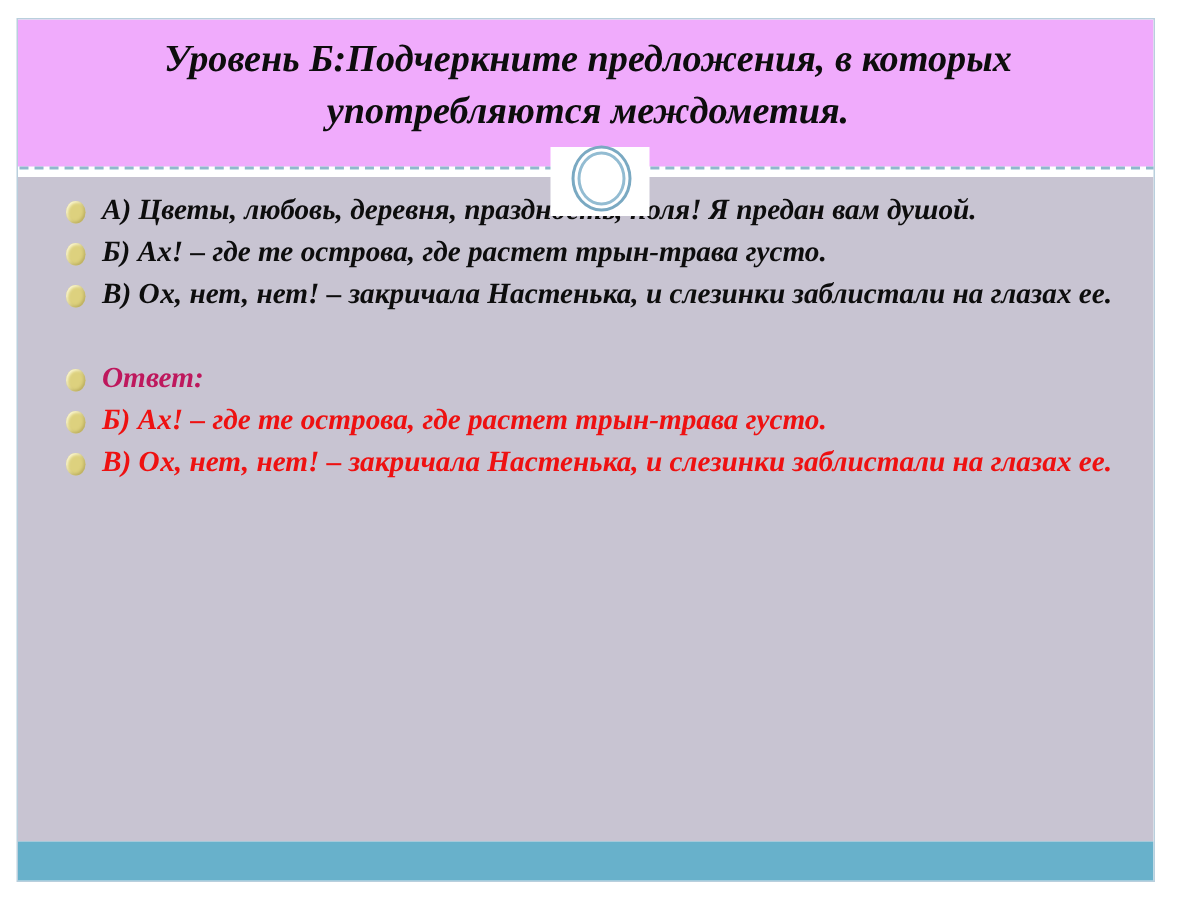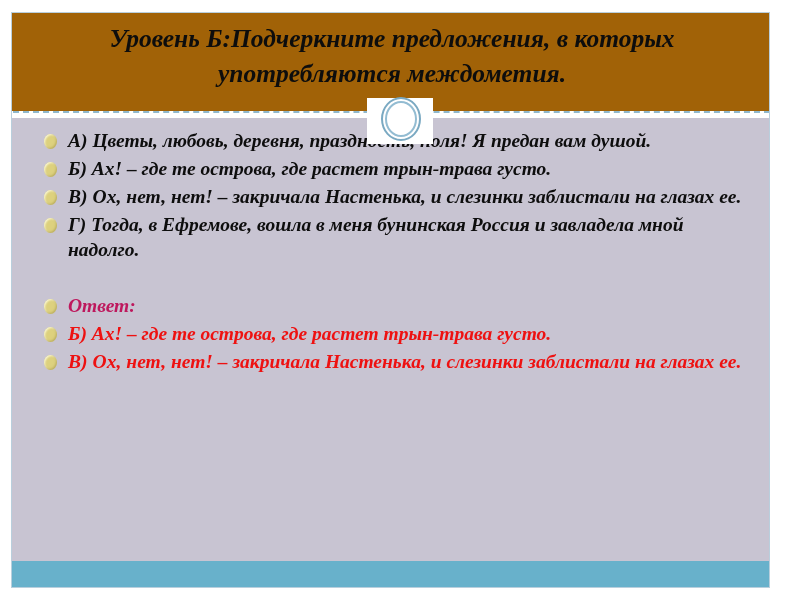--- a/index.html
+++ b/index.html
@@ -26,21 +26,21 @@
     overflow: hidden;
   }
 
   
   #title-area {
     position: absolute;
     left: 0;
     top: 0;
     width: 100%;
     height: 98px;
-    background: #a16207;
+    background: #f0abfc;
   }
   #slide-title {
     position: absolute;
     left: 24px;
     top: 8px;
     width: 712px;
     text-align: center;
     font-weight: bold;
     font-style: italic;
     font-size: 25.5px;
@@ -178,24 +178,20 @@
       <li class="bullet-row">
         <span class="dot"></span>
         <span>Б) Ах! – где те острова, где растет трын-трава густо.</span>
       </li>
 
       <li class="bullet-row">
         <span class="dot"></span>
         <span>В) Ох, нет, нет! – закричала Настенька, и слезинки заблистали на глазах ее.</span>
       </li>
 
-      <li class="bullet-row">
-        <span class="dot"></span>
-        <span>Г) Тогда, в Ефремове, вошла в меня бунинская Россия и завладела мной надолго.</span>
-      </li>
 
       <li class="spacer-row"></li>
 
       <li class="bullet-row answer-label">
         <span class="dot"></span>
         <span>Ответ:</span>
       </li>
 
       <li class="bullet-row answer">
         <span class="dot"></span>

